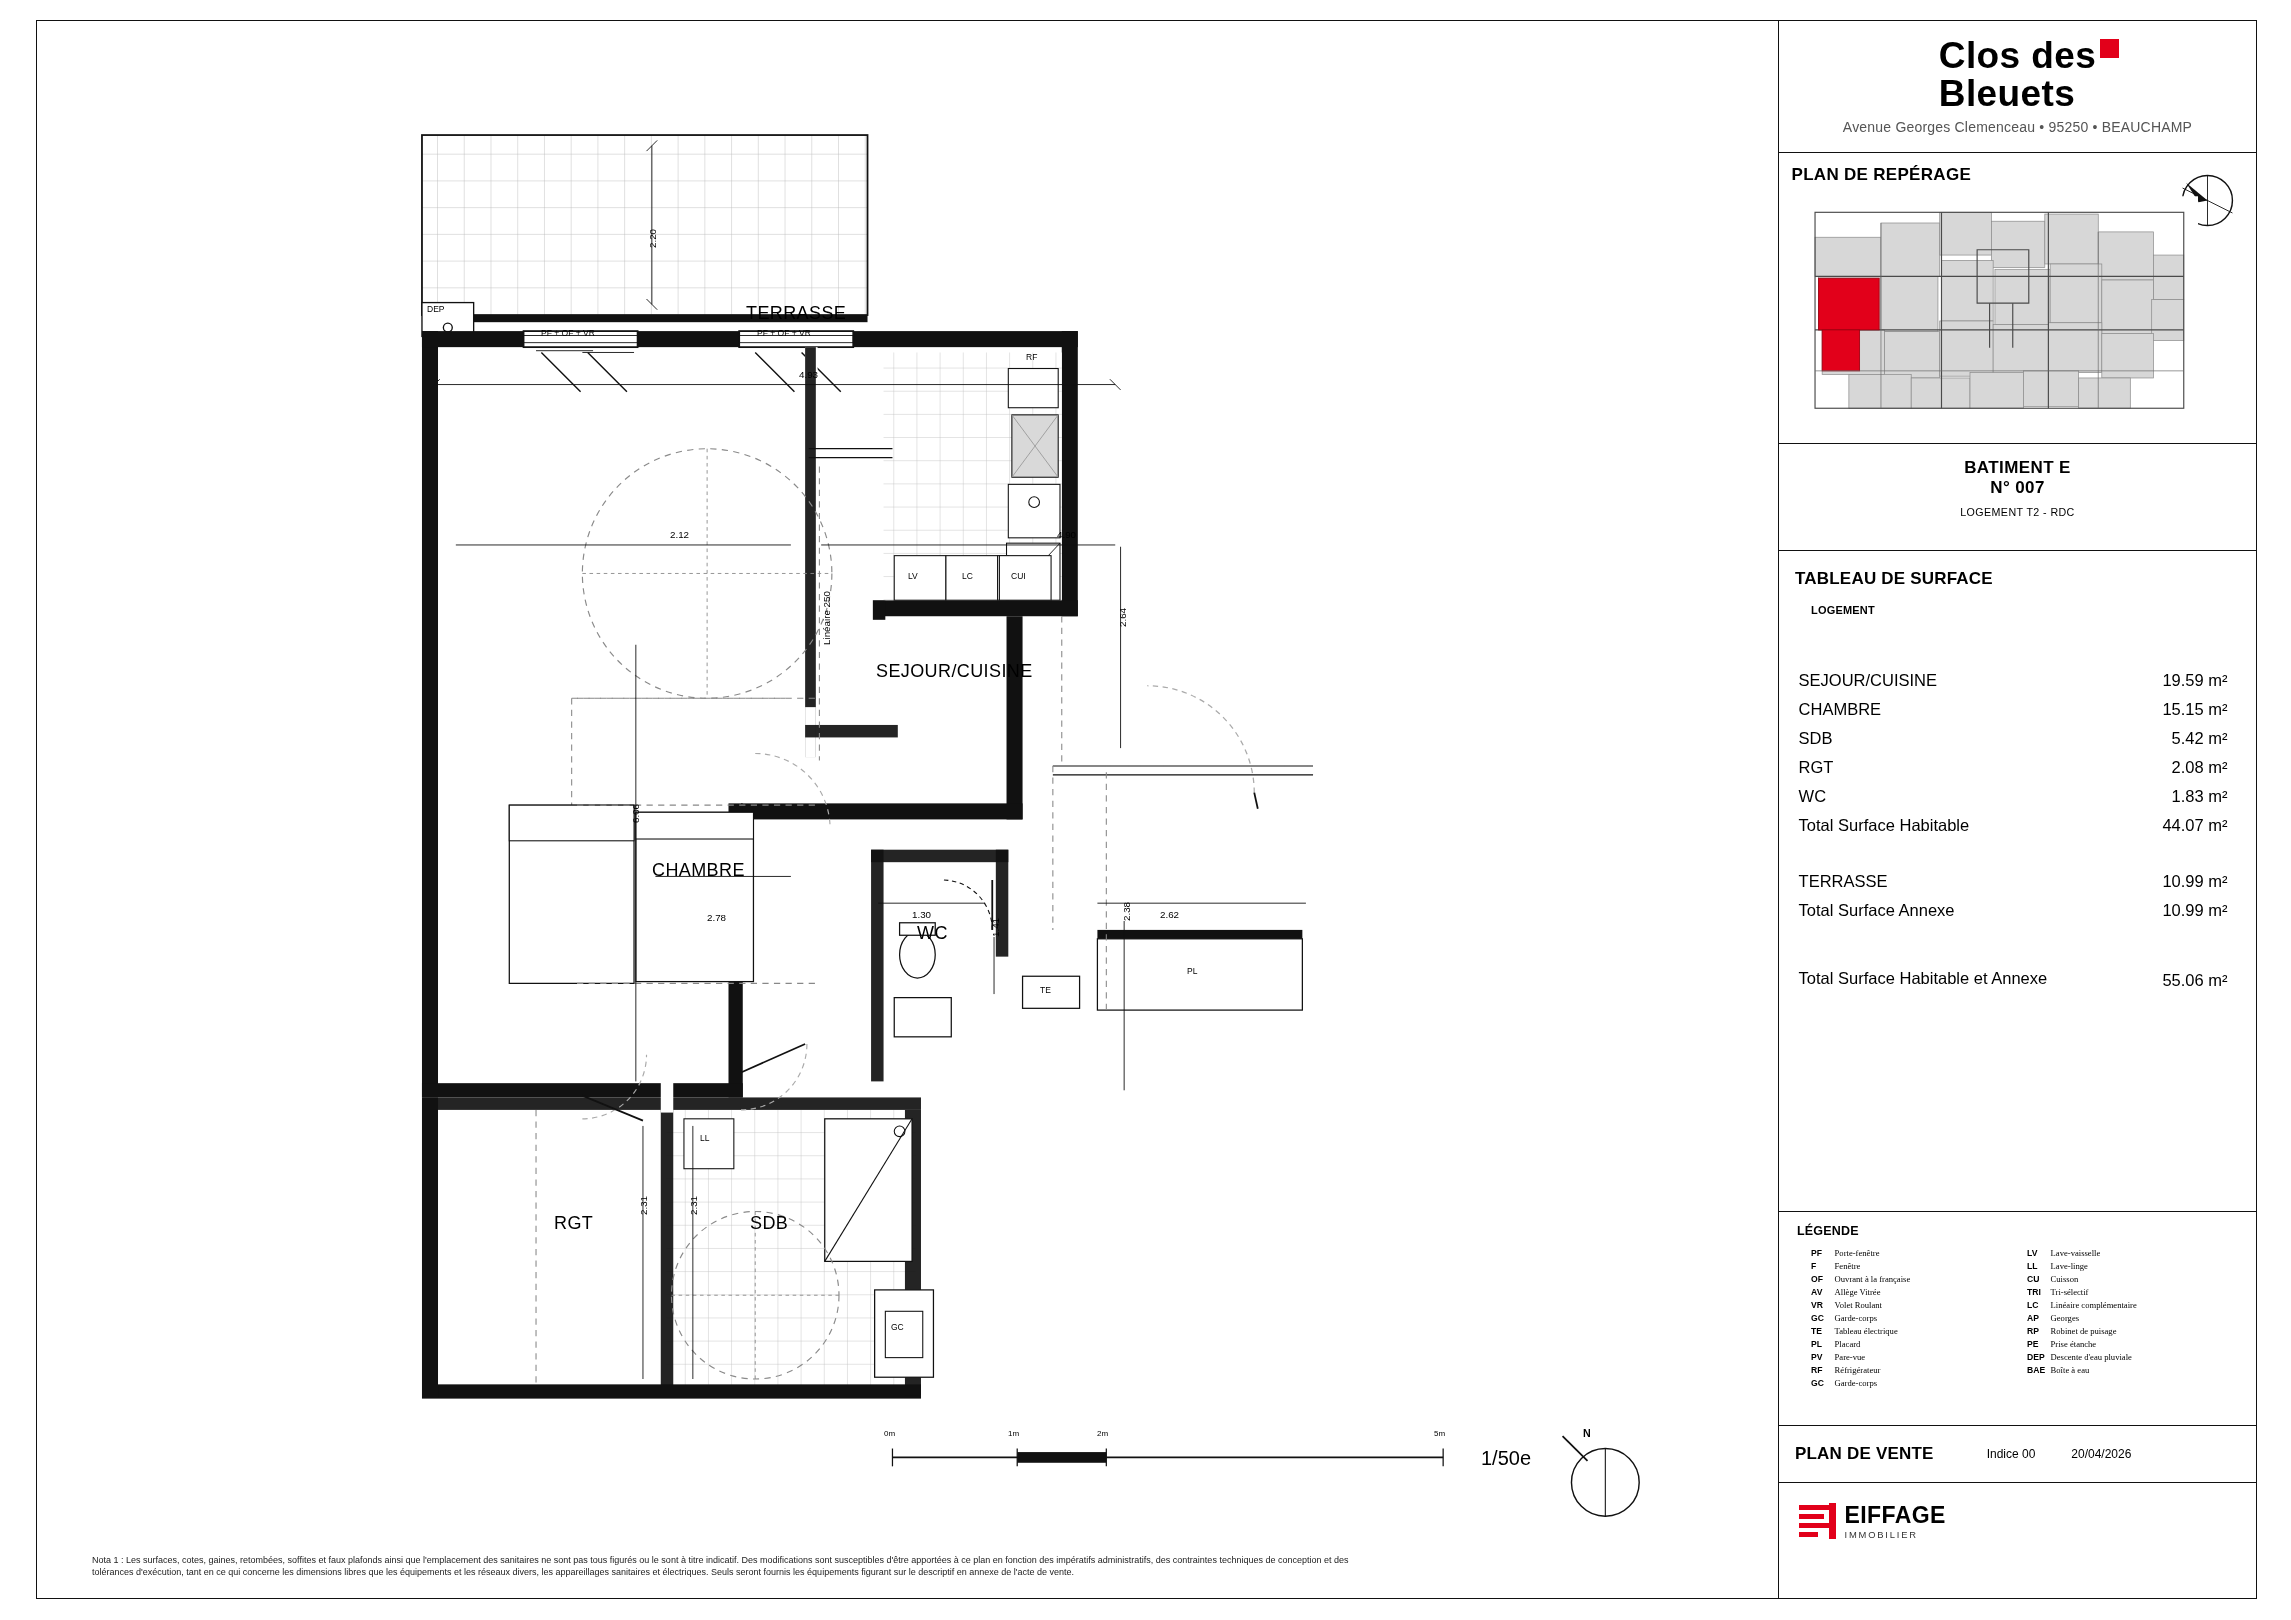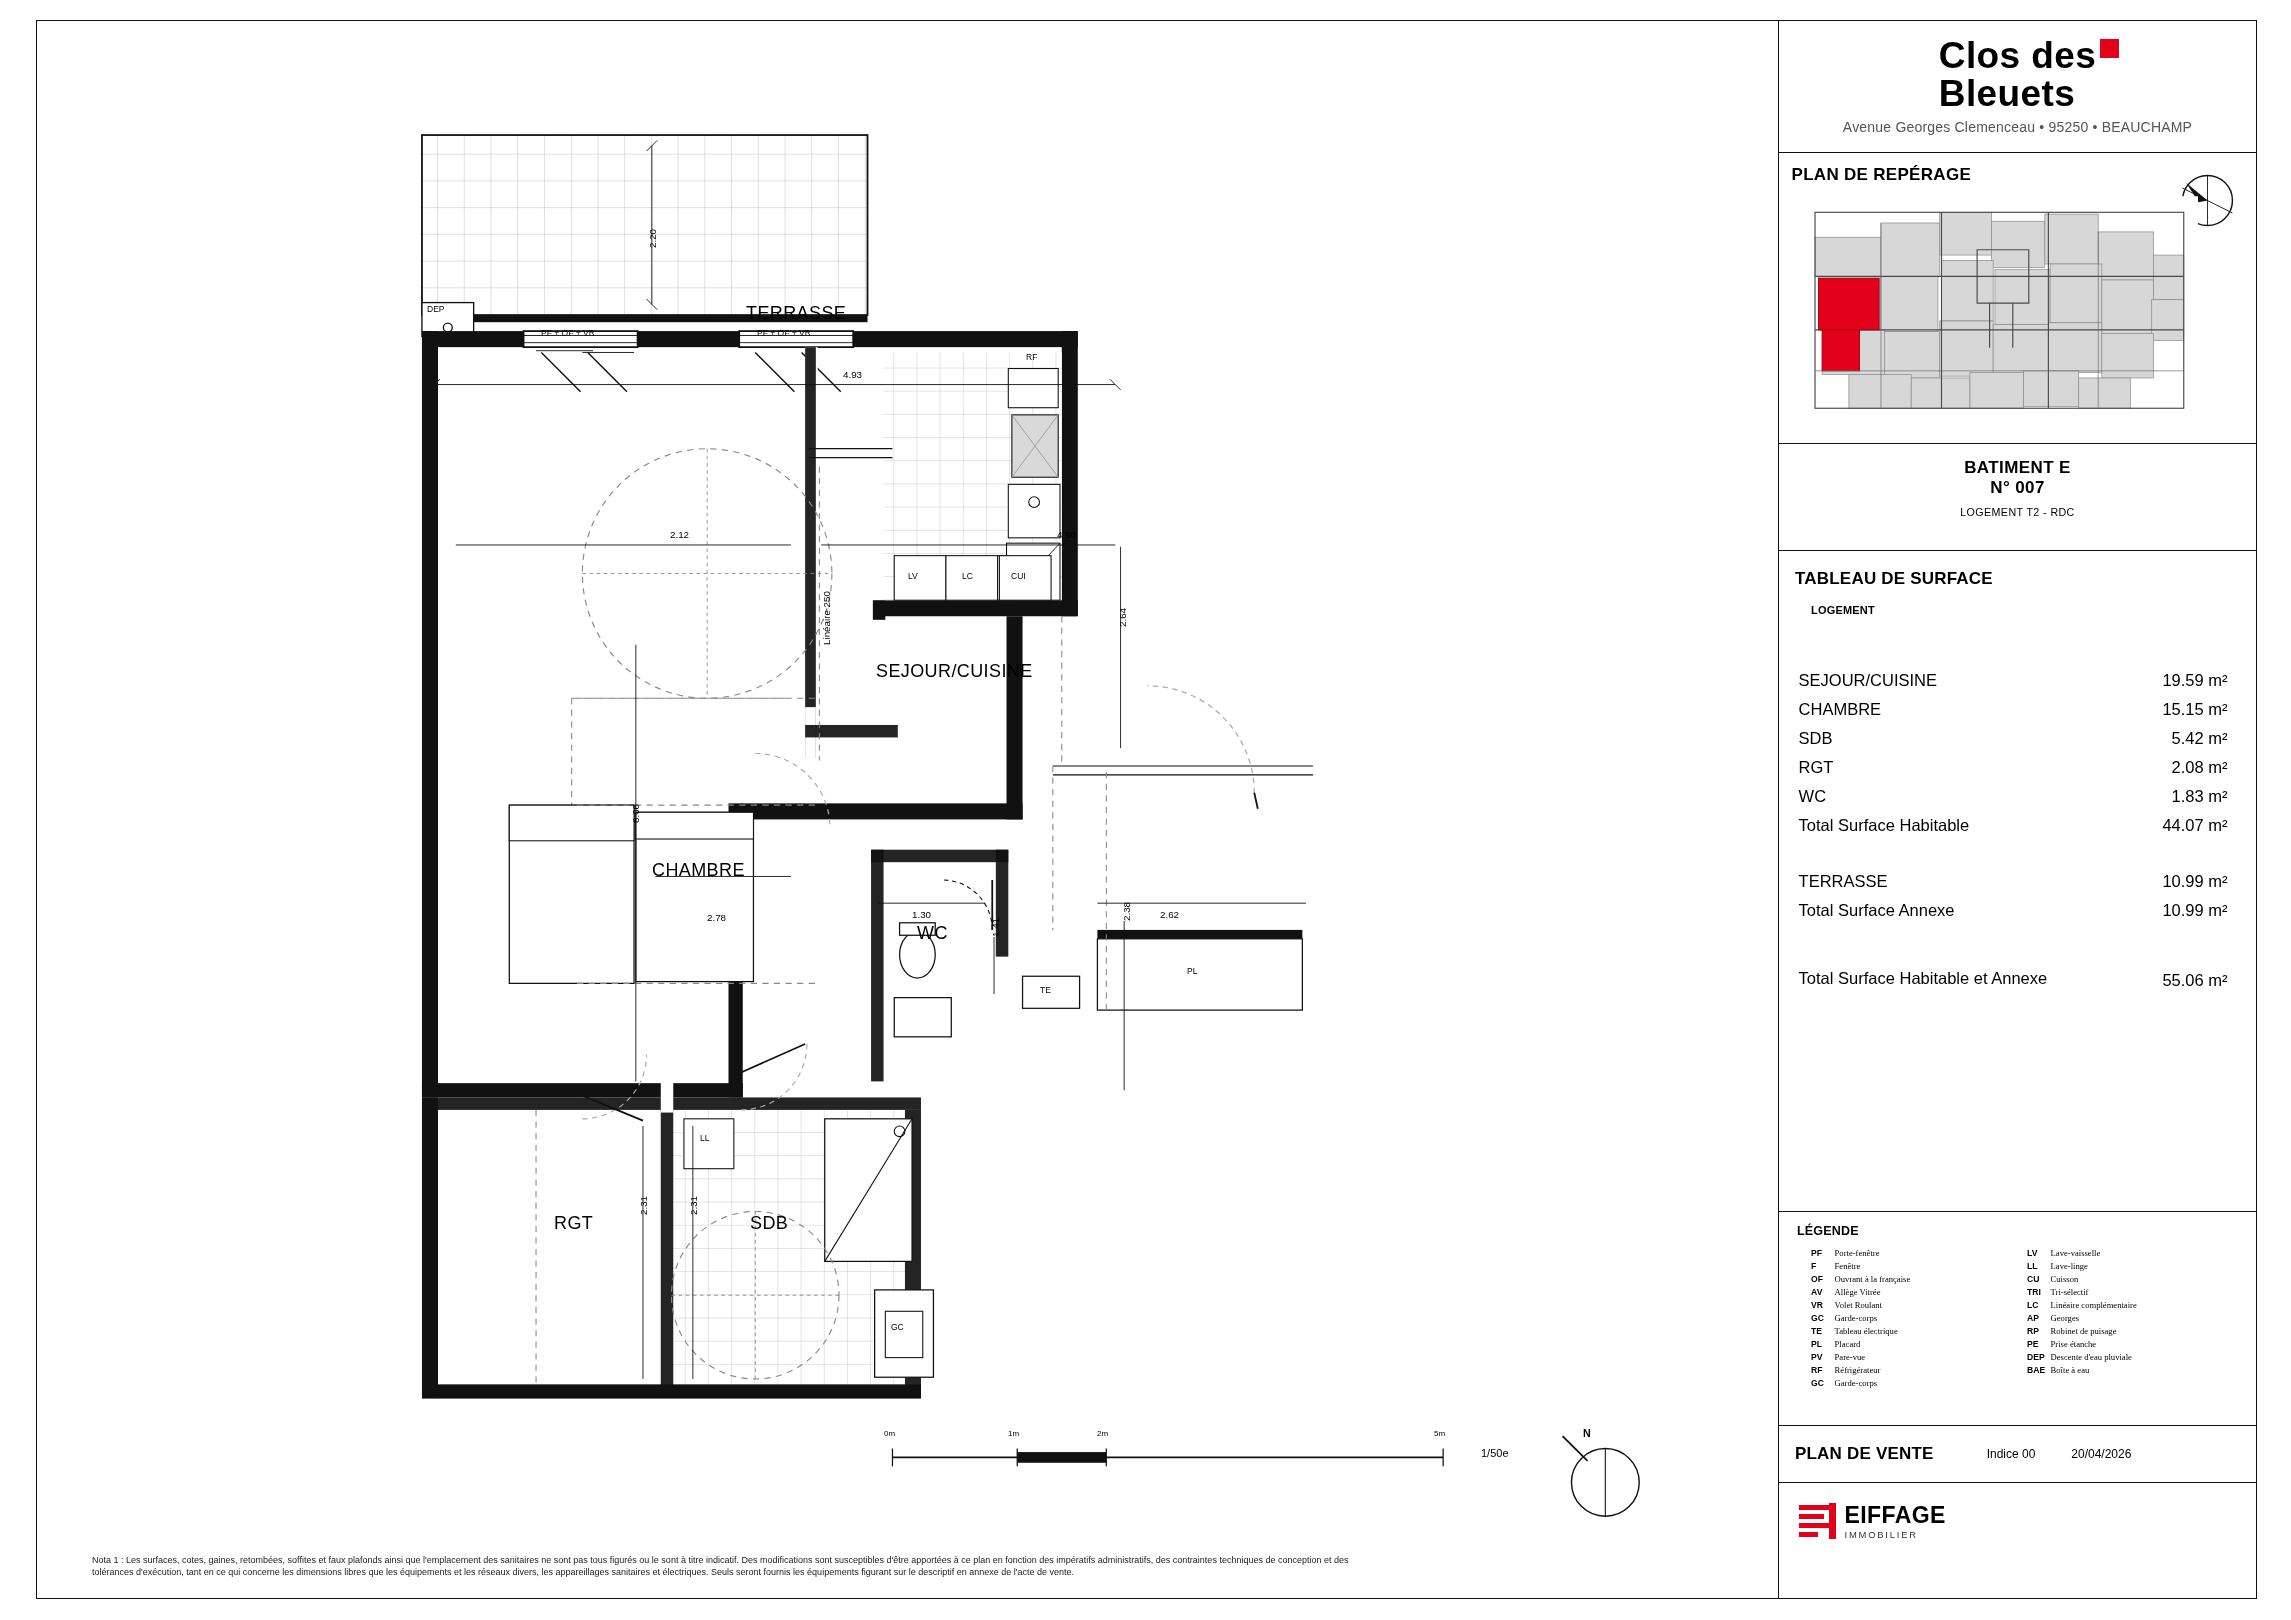--- a/index.html
+++ b/index.html
@@ -67,21 +67,21 @@
   
   .draw{position:absolute;left:0;top:0;width:1743px;height:100%;}
   .draw svg{position:absolute;left:0;top:0;}
   .lbl{position:absolute;font-size:18px;letter-spacing:0.4px;}
   .lbl-s{position:absolute;font-size:10.7px;}
   .lbl-xs{position:absolute;font-size:8.5px;}
   .dim{position:absolute;font-size:9.8px;}
   .dimv{position:absolute;font-size:9.8px;transform:rotate(-90deg);transform-origin:left top;}
   .nota{position:absolute;left:55px;bottom:19.6px;width:1274px;font-size:9px;line-height:12px;color:#222;}
   .sc-txt{position:absolute;font-size:8px;}
-  .scale-label{position:absolute;left:1127px;top:1442px;font-size:11px;}
+  .scale-label{position:absolute;left:1127px;top:1442px;font-size:20px;}
 </style>
 </head>
 <body>
 
 <div class="sheet">
 
   <div class="draw">
     <svg width="1743" height="1579" viewBox="0 0 1956 1772">
       <defs>
         <pattern id="tile" width="30" height="30" patternUnits="userSpaceOnUse">
@@ -314,21 +314,21 @@
     <div class="lbl-xs" style="left:974px;top:550px;">CUI</div>
     <div class="lbl-xs" style="left:1003px;top:964px;">TE</div>
     <div class="lbl-xs" style="left:1150px;top:945px;">PL</div>
     <div class="lbl-xs" style="left:663px;top:1112px;">LL</div>
     <div class="lbl-xs" style="left:854px;top:1301px;">GC</div>
     <div class="lbl-xs" style="left:504px;top:307px;">PF + OF + VR</div>
     <div class="lbl-xs" style="left:720px;top:307px;">PF + OF + VR</div>
     <div class="dimv" style="left:784px;top:624px;">Linéaire 250</div>
 
     <div class="dimv" style="left:610px;top:227px;">2.20</div>
-    <div class="dim" style="left:762px;top:348px;margin-left:44px;">4.93</div>
+    <div class="dim" style="left:762px;top:348px;">4.93</div>
     <div class="dim" style="left:633px;top:508px;">2.12</div>
     <div class="dim" style="left:1020px;top:508px;">4.90</div>
     <div class="dimv" style="left:1080px;top:606px;">2.64</div>
     <div class="dimv" style="left:593px;top:802px;">6.06</div>
     <div class="dim" style="left:670px;top:891px;">2.78</div>
     <div class="dim" style="left:875px;top:888px;">1.30</div>
     <div class="dimv" style="left:953px;top:916px;">1.41</div>
     <div class="dimv" style="left:1084px;top:900px;">2.38</div>
     <div class="dim" style="left:1123px;top:888px;">2.62</div>
     <div class="dimv" style="left:601px;top:1194px;">2.31</div>

